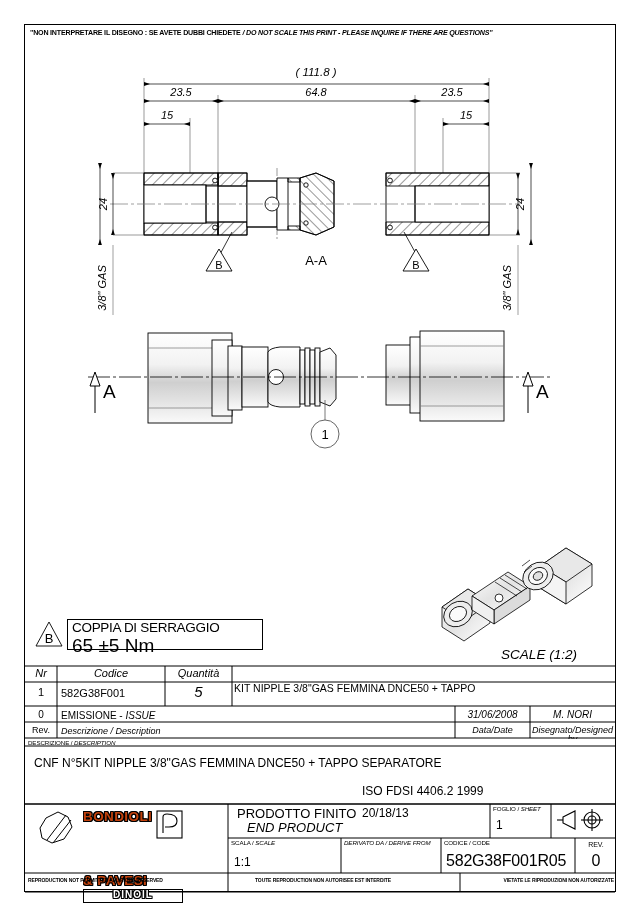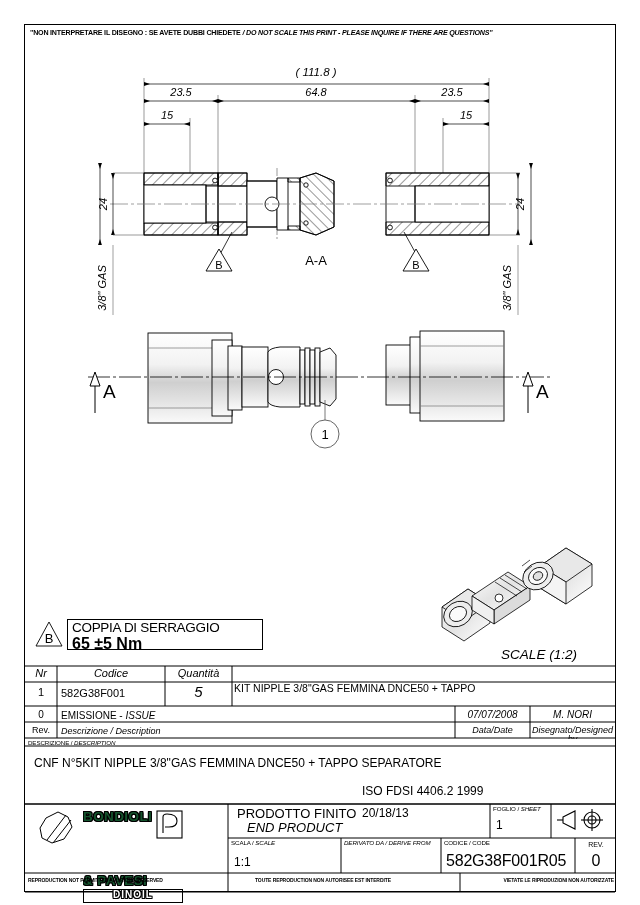--- a/index.html
+++ b/index.html
@@ -26,28 +26,28 @@
   .c-ital{font-style:italic;}
   .c-ctr{text-align:center;}
   .pad{padding:1px 3px;}
 
   
   #torque-box{
     position:absolute;left:67px;top:619px;width:196px;height:31px;
     border:1px solid #000;box-sizing:border-box;background:#fff;
   }
   #torque-l1{position:absolute;left:4px;top:0px;font-size:13.5px;letter-spacing:-0.3px;}
-  #torque-l2{position:absolute;left:4px;top:15px;font-size:16px;font-weight:bold;}
+  #torque-l2{position:absolute;left:4px;top:15px;font-size:19px;}
 
   .tb-lbl{font-size:6.2px;letter-spacing:-0.1px;}
   .tb-lbl i{font-style:italic;}
   .mono-code{font-size:16px;letter-spacing:-0.2px;}
   .footer-txt{font-size:5px;font-weight:bold;letter-spacing:-0.1px;white-space:nowrap;}
   .logo-word{font-weight:bold;font-size:13.5px;letter-spacing:0.4px;
-    -webkit-text-stroke:0px; color:#14532d;
+    -webkit-text-stroke:0px; color:#c2410c;
     text-shadow:
       -1px 0 #000, 1px 0 #000, 0 -1px #000, 0 1px #000,
       -1px -1px #000, 1px -1px #000, -1px 1px #000, 1px 1px #000;}
   .logo-sub{font-weight:bold;font-size:10px;letter-spacing:1px;color:#fff;
     text-shadow:
       -1px 0 #000, 1px 0 #000, 0 -1px #000, 0 1px #000,
       -1px -1px #000, 1px -1px #000, -1px 1px #000, 1px 1px #000;}
 </style>
 </head>
 <body>
@@ -319,21 +319,21 @@
   <div class="cell c-ital c-ctr" style="left:57px;top:668px;width:108px;height:22px;font-size:11px;">Codice</div>
   <div class="cell c-ital c-ctr" style="left:165px;top:668px;width:67px;height:14px;font-size:11px;">Quantità</div>
 
   <div class="cell c-ctr" style="left:25px;top:687px;width:32px;height:16px;font-size:11px;">1</div>
   <div class="cell pad" style="left:58px;top:687px;width:106px;height:16px;font-size:11px;">582G38F001</div>
   <div class="cell c-ctr c-ital" style="left:165px;top:684px;width:67px;height:20px;font-size:15px;">5</div>
   <div class="cell" style="left:234px;top:683px;width:380px;height:12px;font-size:10.5px;">KIT NIPPLE 3/8"GAS FEMMINA DNCE50 + TAPPO</div>
 
   <div class="cell c-ctr" style="left:25px;top:710px;width:32px;height:14px;font-size:10px;">0</div>
   <div class="cell pad" style="left:58px;top:710px;width:390px;height:14px;font-size:10px;"><span>EMISSIONE - </span><span class="c-ital">ISSUE</span></div>
-  <div class="cell c-ctr c-ital" style="left:455px;top:710px;width:75px;height:14px;font-size:10px;">07/07/2008</div>
+  <div class="cell c-ctr c-ital" style="left:455px;top:710px;width:75px;height:14px;font-size:10px;">31/06/2008</div>
   <div class="cell c-ctr c-ital" style="left:530px;top:710px;width:85px;height:14px;font-size:10px;">M. NORI</div>
 
   <div class="cell c-ctr" style="left:25px;top:726px;width:32px;height:13px;font-size:9px;">Rev.</div>
   <div class="cell pad c-ital" style="left:58px;top:726px;width:390px;height:13px;font-size:9px;">Descrizione / Description</div>
   <div class="cell c-ctr c-ital" style="left:455px;top:726px;width:75px;height:13px;font-size:9px;">Data/Date</div>
   <div class="cell c-ctr c-ital" style="left:530px;top:726px;width:85px;height:13px;font-size:9px;">Disegnato/Designed by</div>
 
   <div class="cell" style="left:28px;top:740px;width:300px;height:10px;font-size:6.2px;letter-spacing:-0.1px;"><span>DESCRIZIONE /</span> <span class="c-ital">DESCRIPTION</span></div>
   <div class="cell" style="left:34px;top:757px;width:560px;height:18px;font-size:12px;">CNF N°5KIT NIPPLE 3/8"GAS FEMMINA DNCE50 + TAPPO SEPARATORE</div>
 

